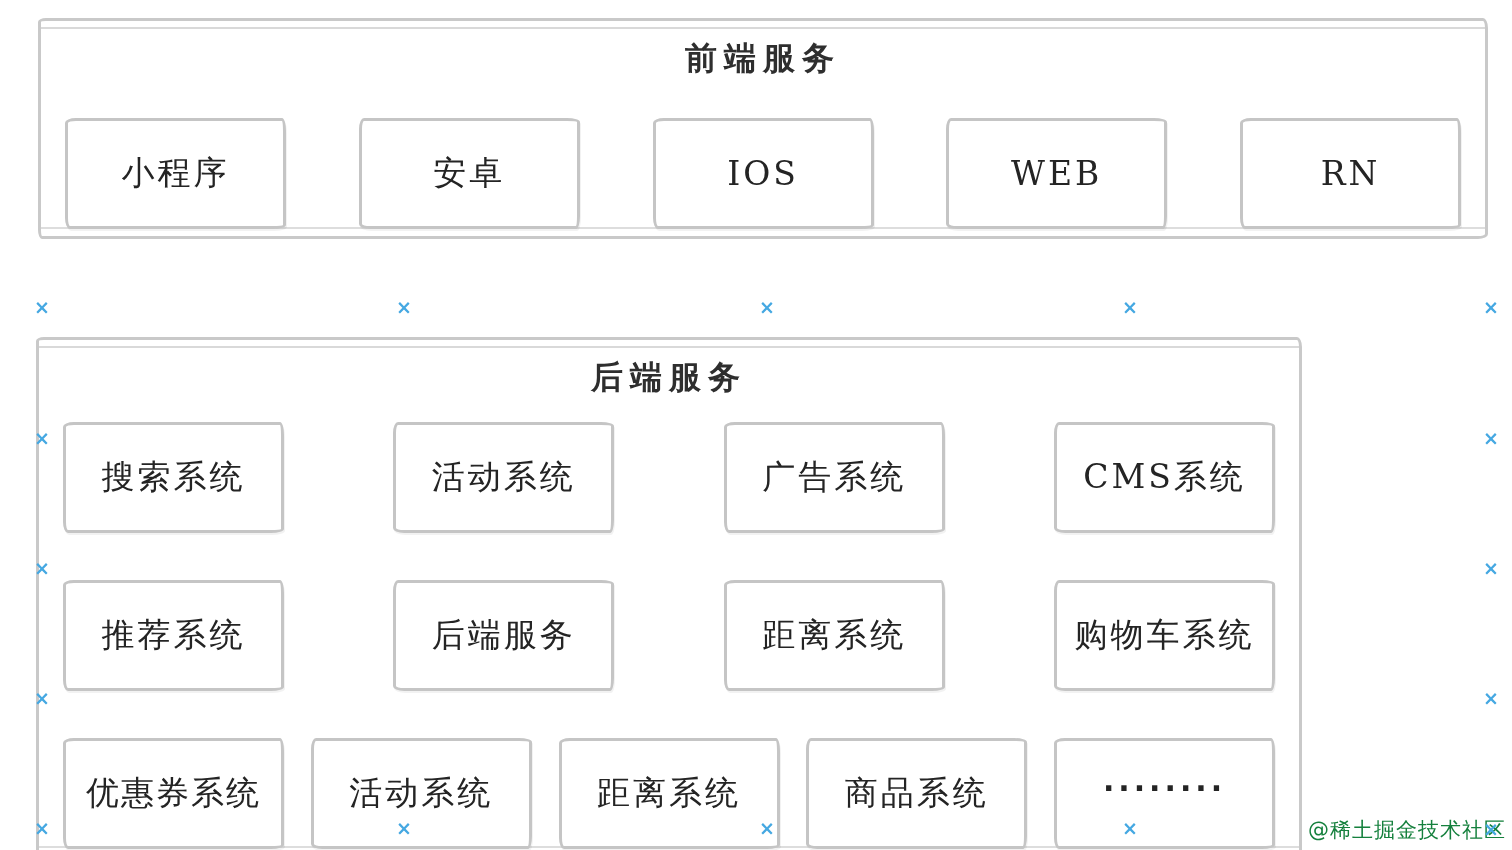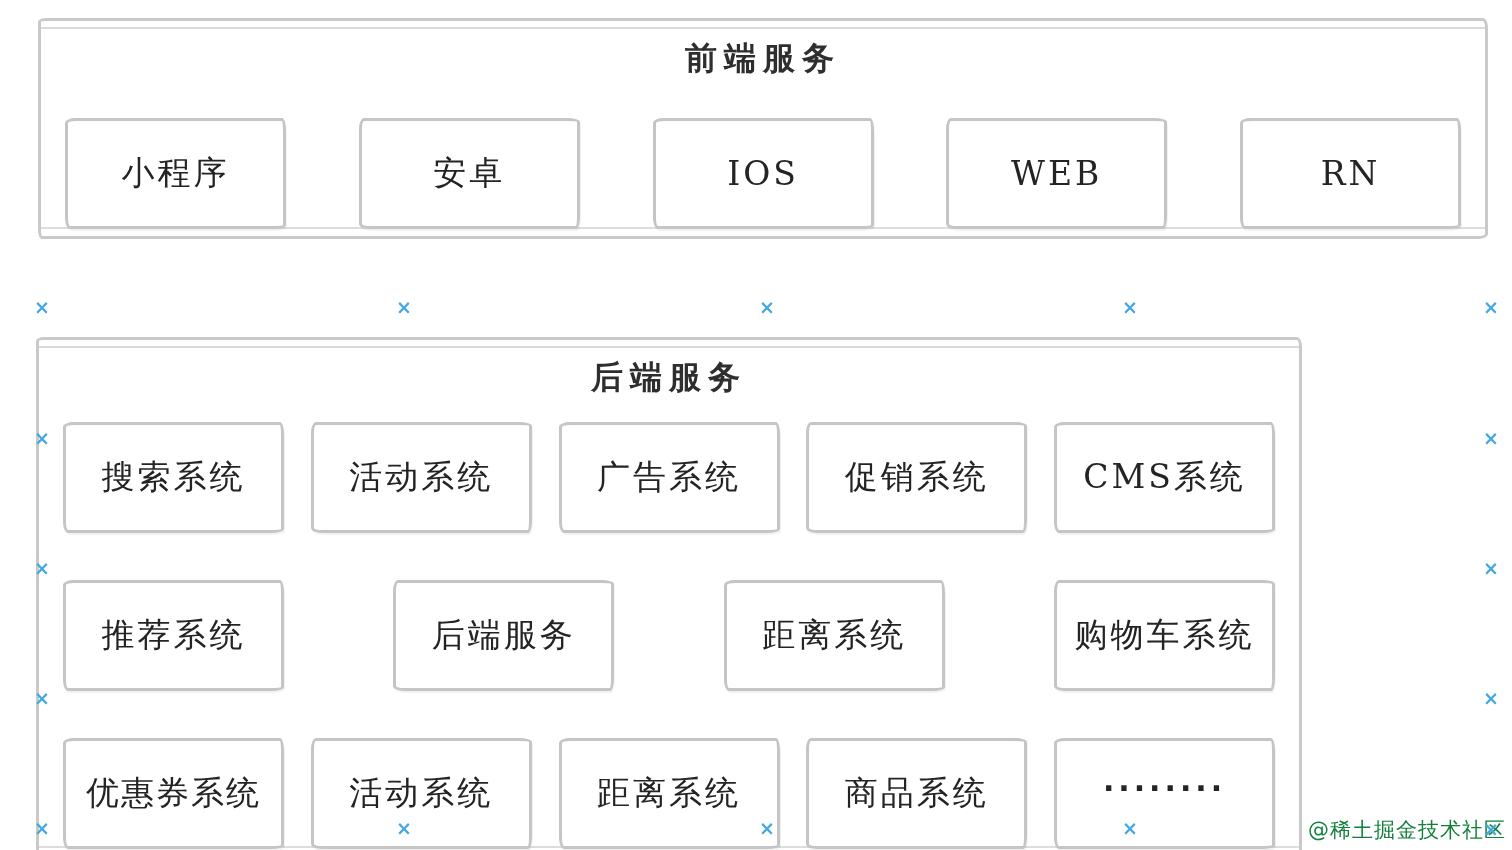--- a/index.html
+++ b/index.html
@@ -96,23 +96,20 @@
         <div class="box">
           <span class="label">搜索系统</span>
         </div>
         <div class="box">
           <span class="label">活动系统</span>
         </div>
         <div class="box">
           <span class="label">广告系统</span>
         </div>
         <div class="box">
-          <span class="label">促销系统</span>
-        </div>
-        <div class="box">
           <span class="label">CMS系统</span>
         </div>
       </div>
 
       <div class="box-row">
         <div class="box">
           <span class="label">推荐系统</span>
         </div>
         <div class="box">
           <span class="label">后端服务</span>

